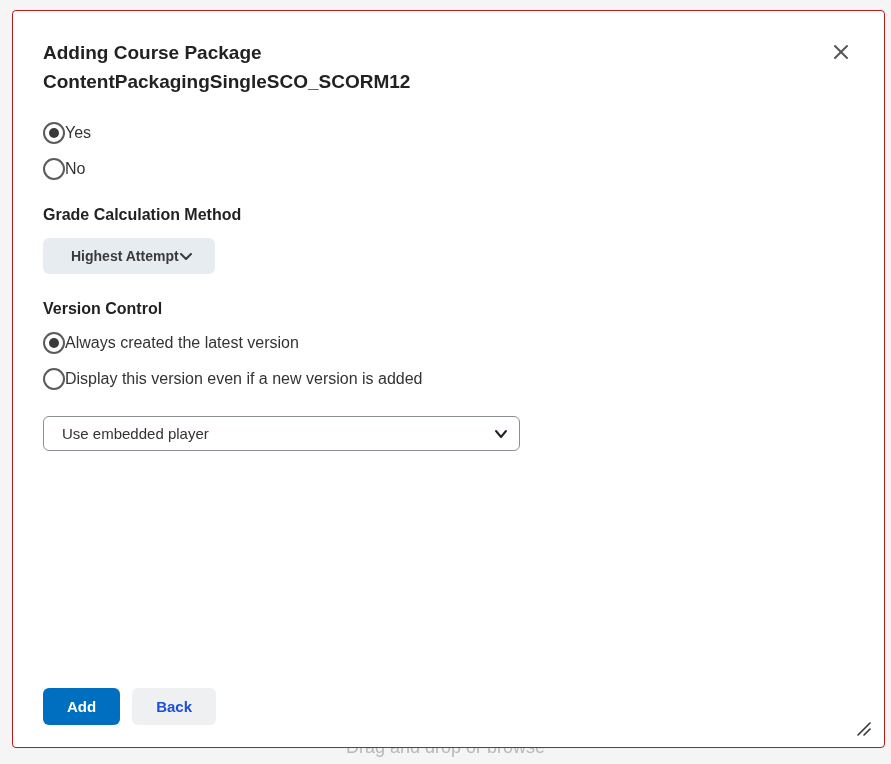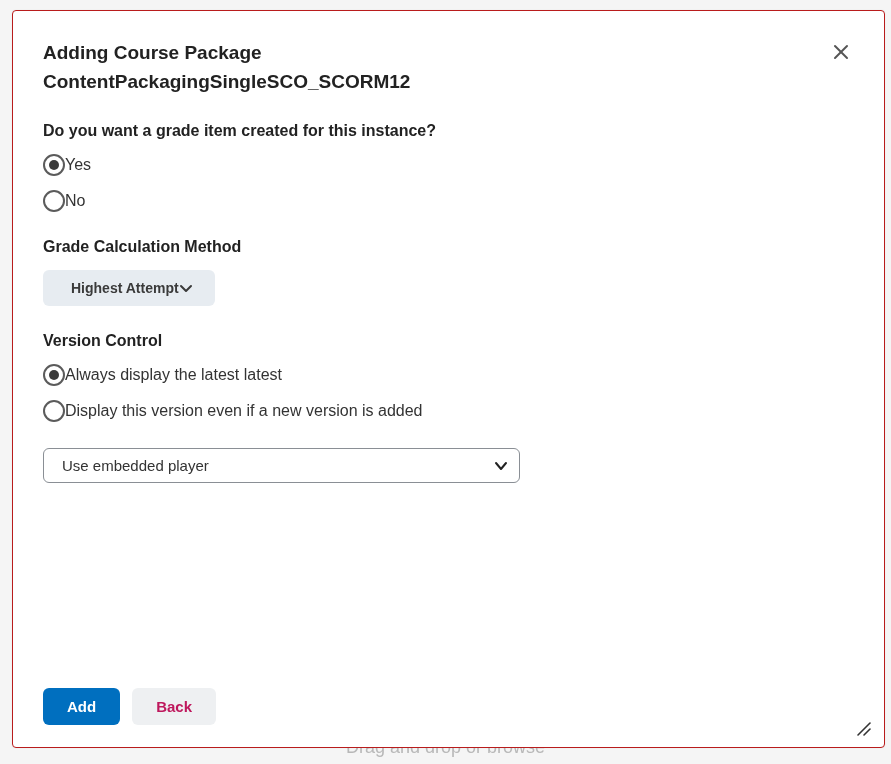--- a/index.html
+++ b/index.html
@@ -143,21 +143,21 @@
     font-size: 15px;
     font-weight: 700;
     cursor: pointer;
   }
   .btn-primary {
     background: #006fbf;
     color: #fff;
   }
   .btn-secondary {
     background: #eef0f2;
-    color: #be185d;
+    color: #1d4ed8;
   }
   .resize-handle {
     position: absolute;
     right: 12px;
     bottom: 10px;
     color: #333;
   }
 </style>
 </head>
 <body>
@@ -173,21 +173,20 @@
     </h1>
     <button class="close-btn">
       <svg width="18" height="18" viewBox="0 0 18 18">
         <line x1="3" y1="3" x2="15" y2="15" stroke="currentColor" stroke-width="2" stroke-linecap="round"></line>
         <line x1="15" y1="3" x2="3" y2="15" stroke="currentColor" stroke-width="2" stroke-linecap="round"></line>
       </svg>
     </button>
   </div>
 
   <div class="section">
-    <div class="section-label">Do you want a grade item created for this instance?</div>
     <div class="radio-row">
       <span class="radio-visual selected"></span>
       <span class="radio-label">Yes</span>
     </div>
     <div class="radio-row" style="margin-bottom:0;">
       <span class="radio-visual"></span>
       <span class="radio-label">No</span>
     </div>
   </div>
 
@@ -198,21 +197,21 @@
       <svg width="14" height="14" viewBox="0 0 14 14">
         <polyline points="2,5 7,10 12,5" fill="none" stroke="currentColor" stroke-width="2" stroke-linecap="round" stroke-linejoin="round"></polyline>
       </svg>
     </button>
   </div>
 
   <div class="section">
     <div class="section-label">Version Control</div>
     <div class="radio-row">
       <span class="radio-visual selected"></span>
-      <span class="radio-label">Always display the latest latest</span>
+      <span class="radio-label">Always created the latest version</span>
     </div>
     <div class="radio-row" style="margin-bottom:0;">
       <span class="radio-visual"></span>
       <span class="radio-label">Display this version even if a new version is added</span>
     </div>
   </div>
 
   <div class="section">
     <div class="select-wrap">
       <select class="native-select">

